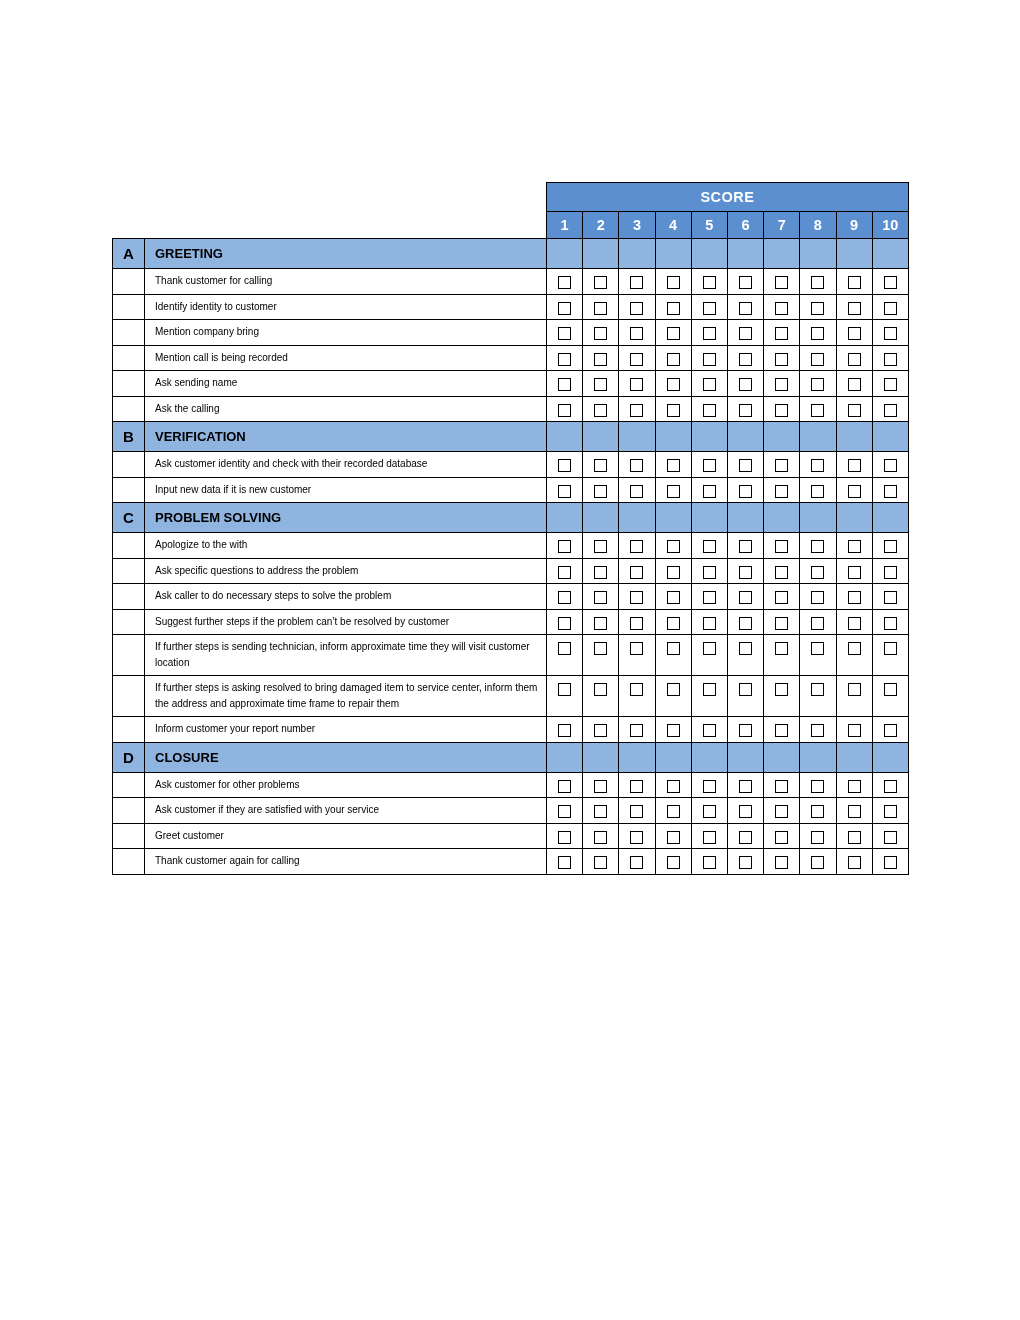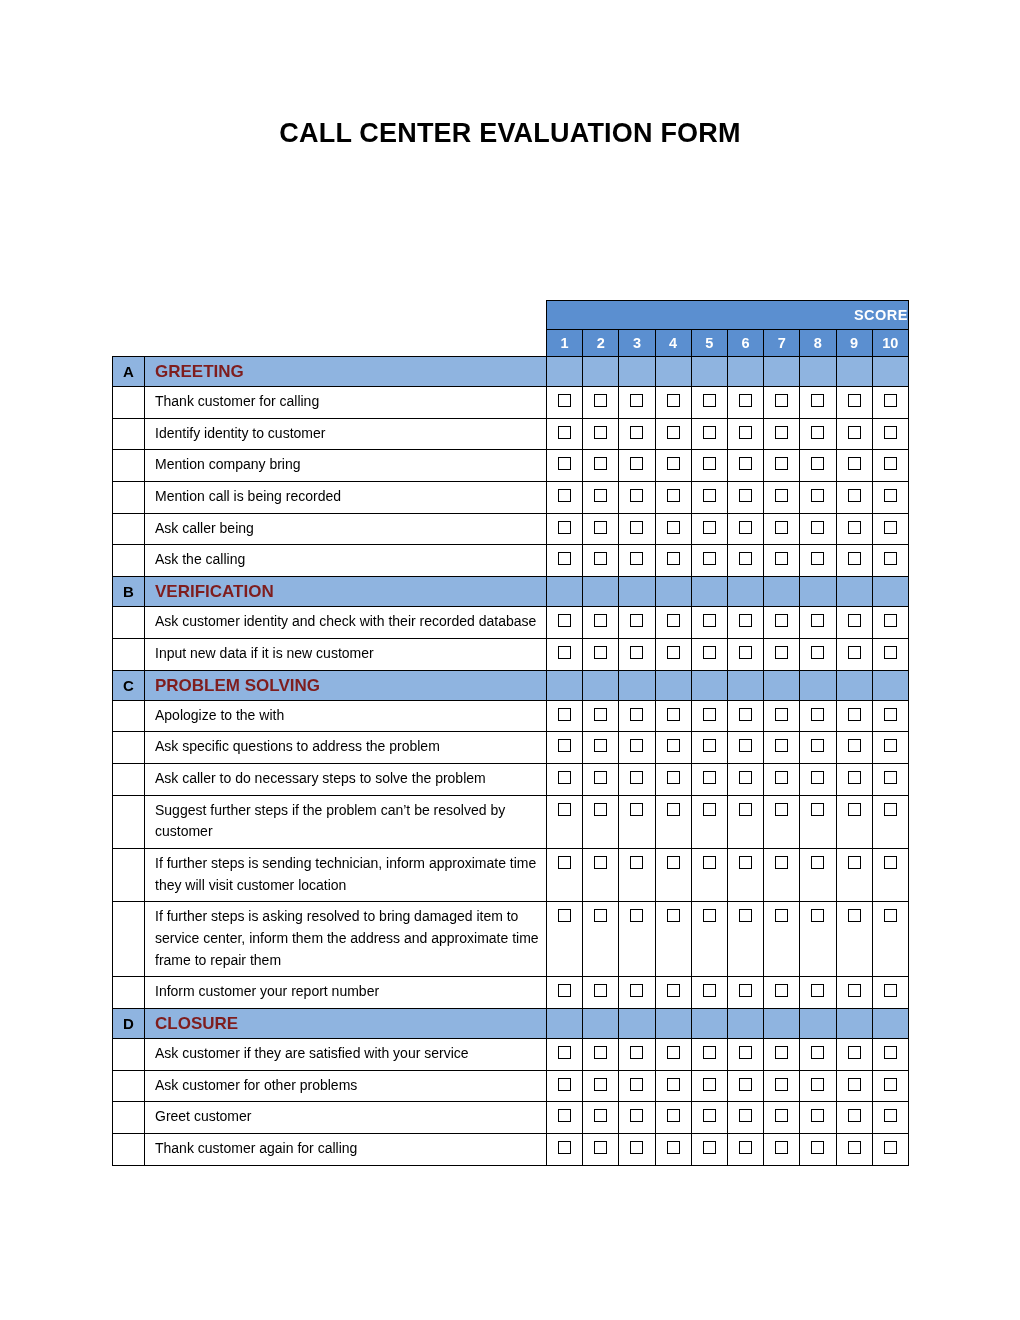--- a/index.html
+++ b/index.html
@@ -53,21 +53,21 @@
 
   .hdr-blank {
     border: none !important;
     background: transparent;
   }
   .score-title {
     background: #5b8fd0;
     color: #ffffff;
     font-weight: bold;
     font-size: 14.5px;
-    text-align: right;
+    text-align: center;
     height: 28px;
     line-height: 28px;
     letter-spacing: 0.5px;
   }
   .score-num {
     background: #5b8fd0;
     color: #ffffff;
     font-weight: bold;
     font-size: 14.5px;
     text-align: center;
@@ -80,35 +80,35 @@
   .section-letter {
     font-weight: bold;
     font-size: 15px;
     text-align: center;
     height: 29px;
     line-height: 29px;
     color: #000;
   }
   .section-label {
     font-weight: bold;
-    font-size: 17px;
+    font-size: 13px;
     padding-left: 10px !important;
     height: 29px;
     line-height: 29px;
-    color: #7f1d1d;
+    color: #000000;
   }
   .section-cell {
     background: #8fb4e0;
     height: 29px;
   }
   .item-letter {
     background: #ffffff;
   }
   .item-label {
-    font-size: 14px;
+    font-size: 10px;
     padding: 4px 6px 5px 10px !important;
     line-height: 1.55;
     color: #000;
   }
   .score-cell {
     background: #ffffff;
     text-align: center;
     padding-top: 6px !important;
   }
   .cbx {
@@ -118,21 +118,20 @@
     border: 1.6px solid #000000;
     box-sizing: border-box;
     background: #ffffff;
   }
 </style>
 </head>
 <body>
 
 <div class="page">
 
-  <h1 class="doc-title">CALL CENTER EVALUATION FORM</h1>
 
   <div class="table-wrap">
     <table class="form">
       <colgroup>
         <col class="c-letter">
         <col class="c-item">
         <col class="c-score">
           <col class="c-score">
           <col class="c-score">
           <col class="c-score">
@@ -230,21 +229,21 @@
             <td class="score-cell"><span class="cbx"></span></td>
             <td class="score-cell"><span class="cbx"></span></td>
             <td class="score-cell"><span class="cbx"></span></td>
             <td class="score-cell"><span class="cbx"></span></td>
             <td class="score-cell"><span class="cbx"></span></td>
             <td class="score-cell"><span class="cbx"></span></td>
             <td class="score-cell"><span class="cbx"></span></td>
           </tr>
           <tr>
             <td class="item-letter"></td>
-            <td class="item-label">Ask caller being</td>
+            <td class="item-label">Ask sending name</td>
             <td class="score-cell"><span class="cbx"></span></td>
             <td class="score-cell"><span class="cbx"></span></td>
             <td class="score-cell"><span class="cbx"></span></td>
             <td class="score-cell"><span class="cbx"></span></td>
             <td class="score-cell"><span class="cbx"></span></td>
             <td class="score-cell"><span class="cbx"></span></td>
             <td class="score-cell"><span class="cbx"></span></td>
             <td class="score-cell"><span class="cbx"></span></td>
             <td class="score-cell"><span class="cbx"></span></td>
             <td class="score-cell"><span class="cbx"></span></td>
@@ -426,35 +425,35 @@
             <td class="section-cell"></td>
             <td class="section-cell"></td>
             <td class="section-cell"></td>
             <td class="section-cell"></td>
             <td class="section-cell"></td>
             <td class="section-cell"></td>
             <td class="section-cell"></td>
           </tr>
           <tr>
             <td class="item-letter"></td>
+            <td class="item-label">Ask customer for other problems</td>
+            <td class="score-cell"><span class="cbx"></span></td>
+            <td class="score-cell"><span class="cbx"></span></td>
+            <td class="score-cell"><span class="cbx"></span></td>
+            <td class="score-cell"><span class="cbx"></span></td>
+            <td class="score-cell"><span class="cbx"></span></td>
+            <td class="score-cell"><span class="cbx"></span></td>
+            <td class="score-cell"><span class="cbx"></span></td>
+            <td class="score-cell"><span class="cbx"></span></td>
+            <td class="score-cell"><span class="cbx"></span></td>
+            <td class="score-cell"><span class="cbx"></span></td>
+          </tr>
+          <tr>
+            <td class="item-letter"></td>
             <td class="item-label">Ask customer if they are satisfied with your service</td>
-            <td class="score-cell"><span class="cbx"></span></td>
-            <td class="score-cell"><span class="cbx"></span></td>
-            <td class="score-cell"><span class="cbx"></span></td>
-            <td class="score-cell"><span class="cbx"></span></td>
-            <td class="score-cell"><span class="cbx"></span></td>
-            <td class="score-cell"><span class="cbx"></span></td>
-            <td class="score-cell"><span class="cbx"></span></td>
-            <td class="score-cell"><span class="cbx"></span></td>
-            <td class="score-cell"><span class="cbx"></span></td>
-            <td class="score-cell"><span class="cbx"></span></td>
-          </tr>
-          <tr>
-            <td class="item-letter"></td>
-            <td class="item-label">Ask customer for other problems</td>
             <td class="score-cell"><span class="cbx"></span></td>
             <td class="score-cell"><span class="cbx"></span></td>
             <td class="score-cell"><span class="cbx"></span></td>
             <td class="score-cell"><span class="cbx"></span></td>
             <td class="score-cell"><span class="cbx"></span></td>
             <td class="score-cell"><span class="cbx"></span></td>
             <td class="score-cell"><span class="cbx"></span></td>
             <td class="score-cell"><span class="cbx"></span></td>
             <td class="score-cell"><span class="cbx"></span></td>
             <td class="score-cell"><span class="cbx"></span></td>

